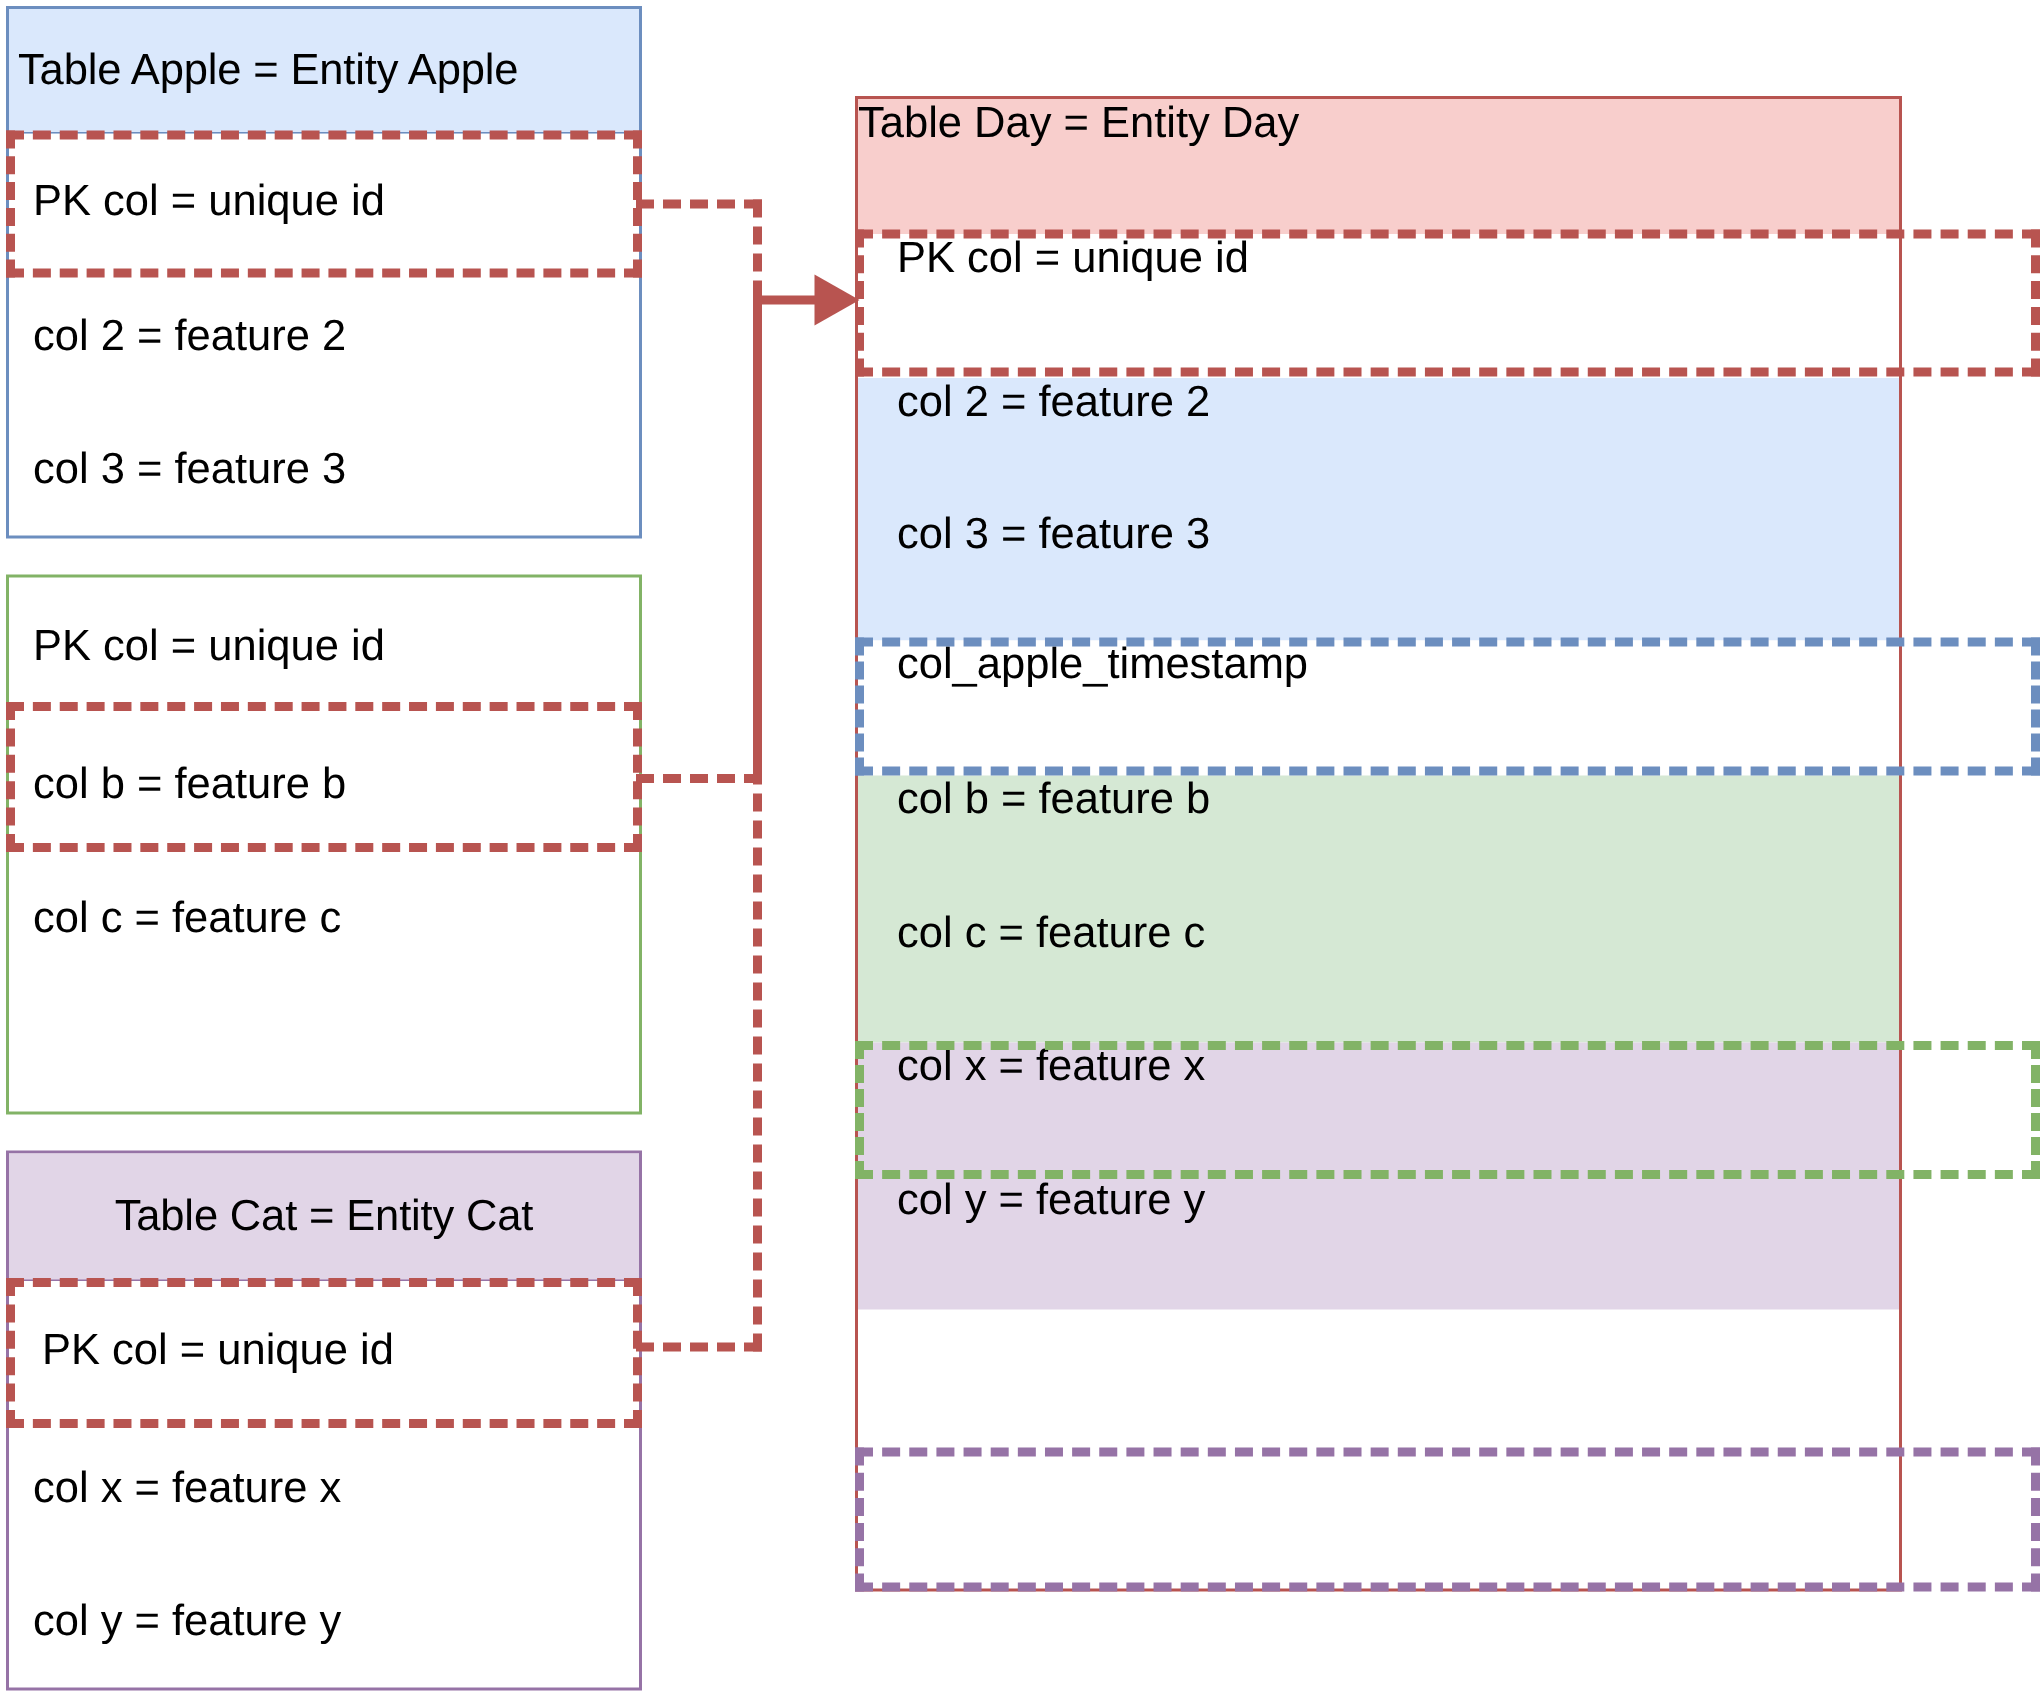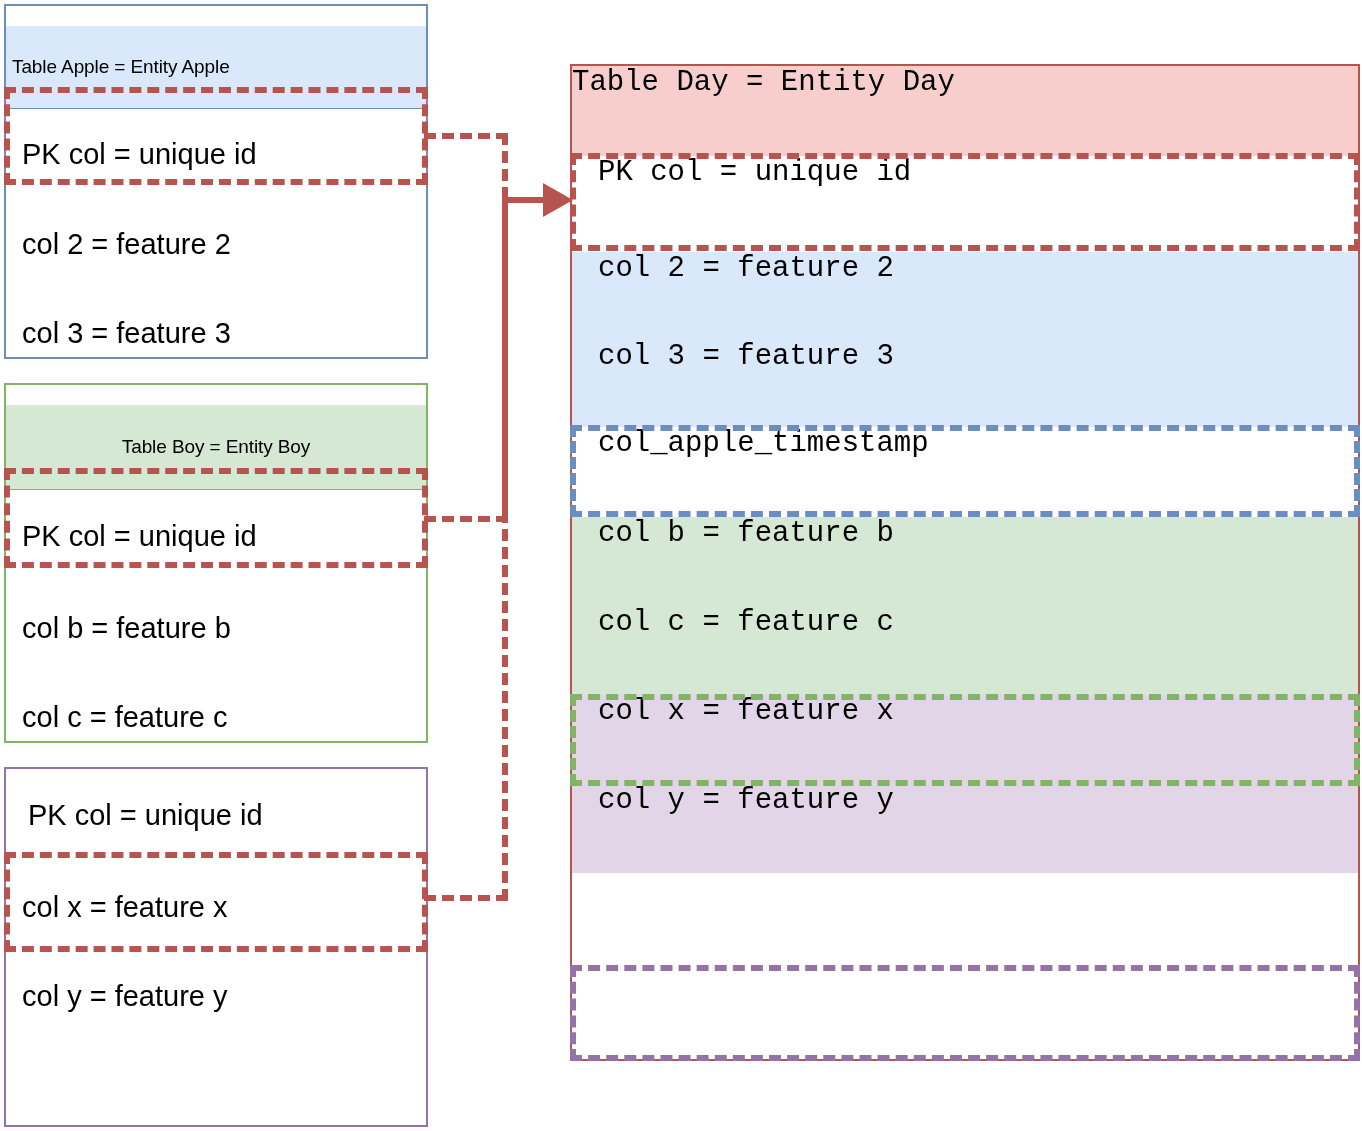--- a/index.html
+++ b/index.html
@@ -19,25 +19,24 @@
   .tbl{
     position:absolute;
     box-sizing:border-box;
     background:#ffffff;
   }
   .tbl .hdr{
     box-sizing:border-box;
     width:100%;
     display:flex;
     align-items:center;
-    font-size:19px;
+    font-size:29px;
     color:#000000;
     letter-spacing:-0.1px;
     white-space:nowrap;
-    margin-top:20px;
   }
   .tbl .row{
     box-sizing:border-box;
     width:100%;
     display:flex;
     align-items:center;
     font-size:29px;
     color:#000000;
     white-space:nowrap;
   }
@@ -119,35 +118,35 @@
 
   <div class="tbl apple" style="left:4px; top:4px; width:424px; height:355px;">
     <div class="hdr leftish" style="height:83px;">Table Apple = Entity Apple</div>
     <div class="row pad-l-s" style="height:90px;">PK col = unique id</div>
     <div class="row pad-l-s" style="height:90px;">col 2 = feature 2</div>
     <div class="row pad-l-s" style="height:88px;">col 3 = feature 3</div>
   </div>
   <div class="dbox d-red" style="left:4px; top:87px; width:424px; height:98px;"></div>
 
   <div class="tbl boy" style="left:4px; top:383px; width:424px; height:360px;">
-    <div class="hdr center" style="height:85px;">Table Boy = Entity Boy</div>
     <div class="row pad-l-s" style="height:92px;">PK col = unique id</div>
     <div class="row pad-l-s" style="height:92px;">col b = feature b</div>
     <div class="row pad-l-s" style="height:87px;">col c = feature c</div>
   </div>
   <div class="dbox d-red" style="left:4px; top:468px; width:424px; height:100px;"></div>
 
   <div class="tbl cat" style="left:4px; top:767px; width:424px; height:360px;">
+    <div class="hdr center" style="height:85px;">Table Cat = Entity Cat</div>
     <div class="row pad-l" style="height:92px;">PK col = unique id</div>
     <div class="row pad-l-s" style="height:92px;">col x = feature x</div>
     <div class="row pad-l-s" style="height:87px;">col y = feature y</div>
   </div>
   <div class="dbox d-red" style="left:4px; top:852px; width:424px; height:100px;"></div>
 
-  <div class="day" style="left:570px; top:64px; width:790px; height:997px;font-family:Liberation Mono, monospace;">
+  <div class="day" style="left:570px; top:64px; width:698px; height:997px;">
 
     <div class="hdr" style="height:90px;">Table Day = Entity Day</div>
 
     <div class="seg seg-white" style="height:96px;">
       <div class="row" style="height:96px;">PK col = unique id</div>
     </div>
 
     <div class="seg seg-blue" style="height:175px;">
       <div class="row" style="height:88px;">col 2 = feature 2</div>
       <div class="row" style="height:87px;">col 3 = feature 3</div>

